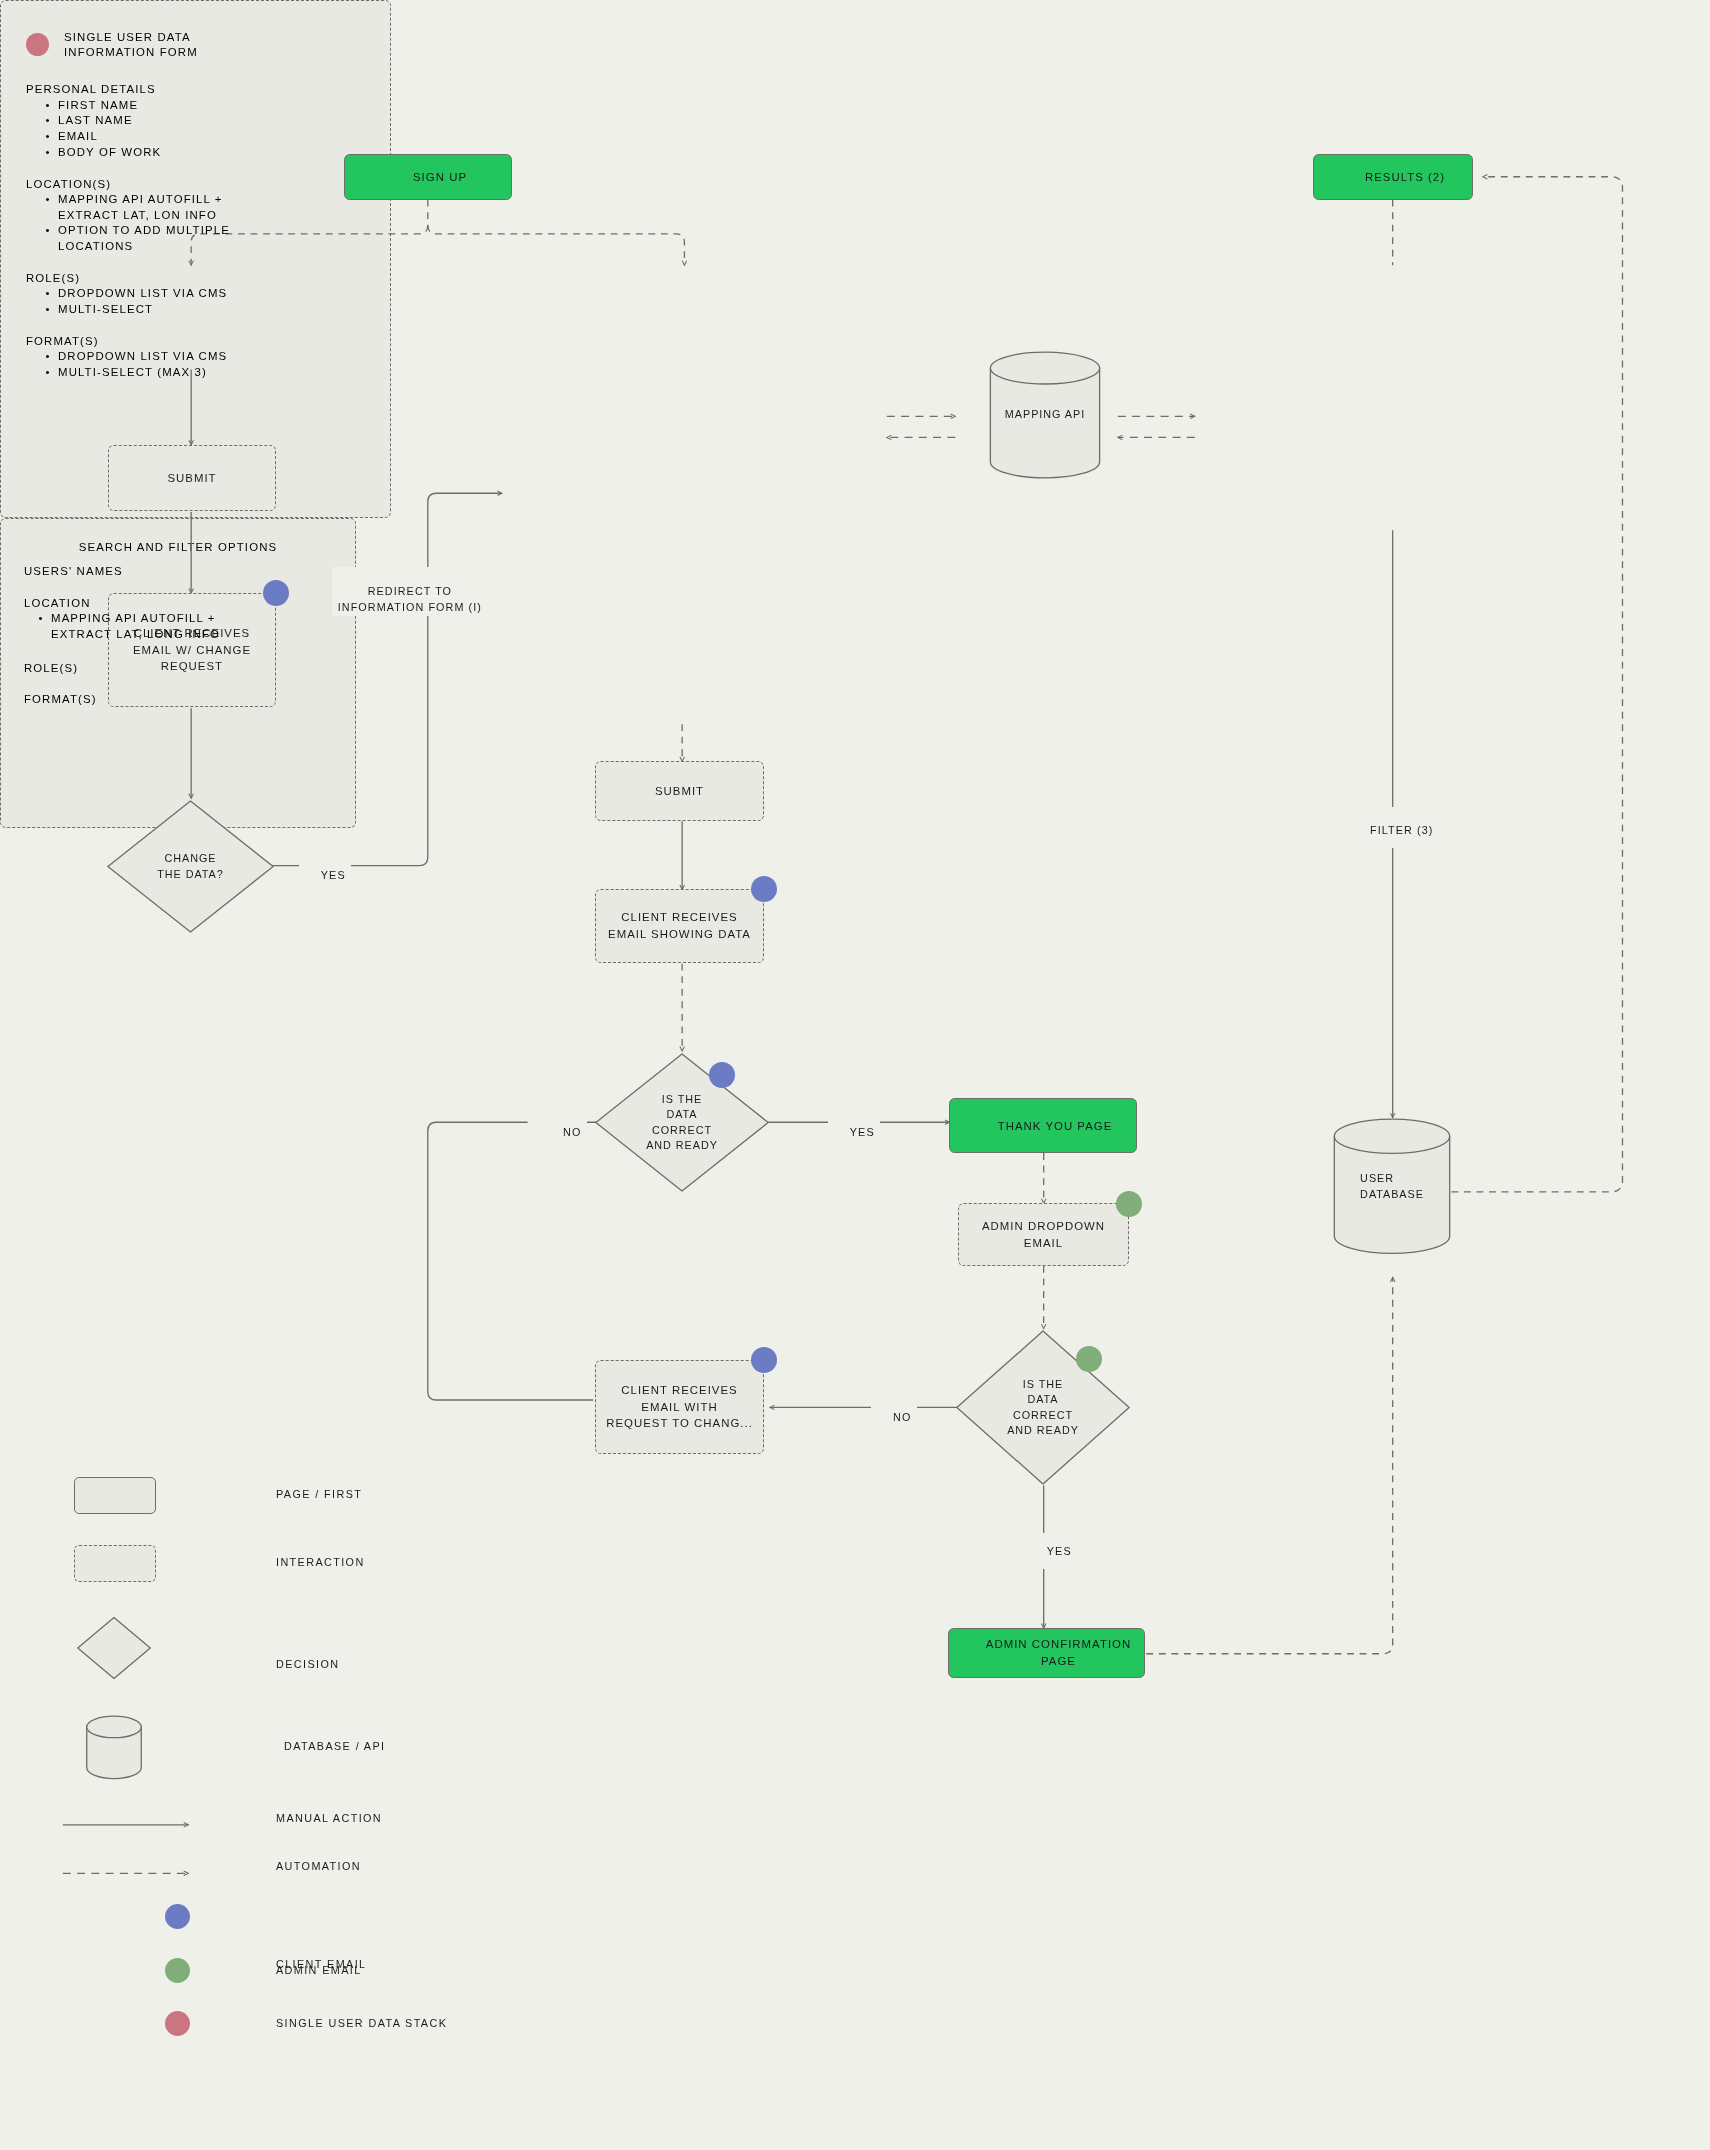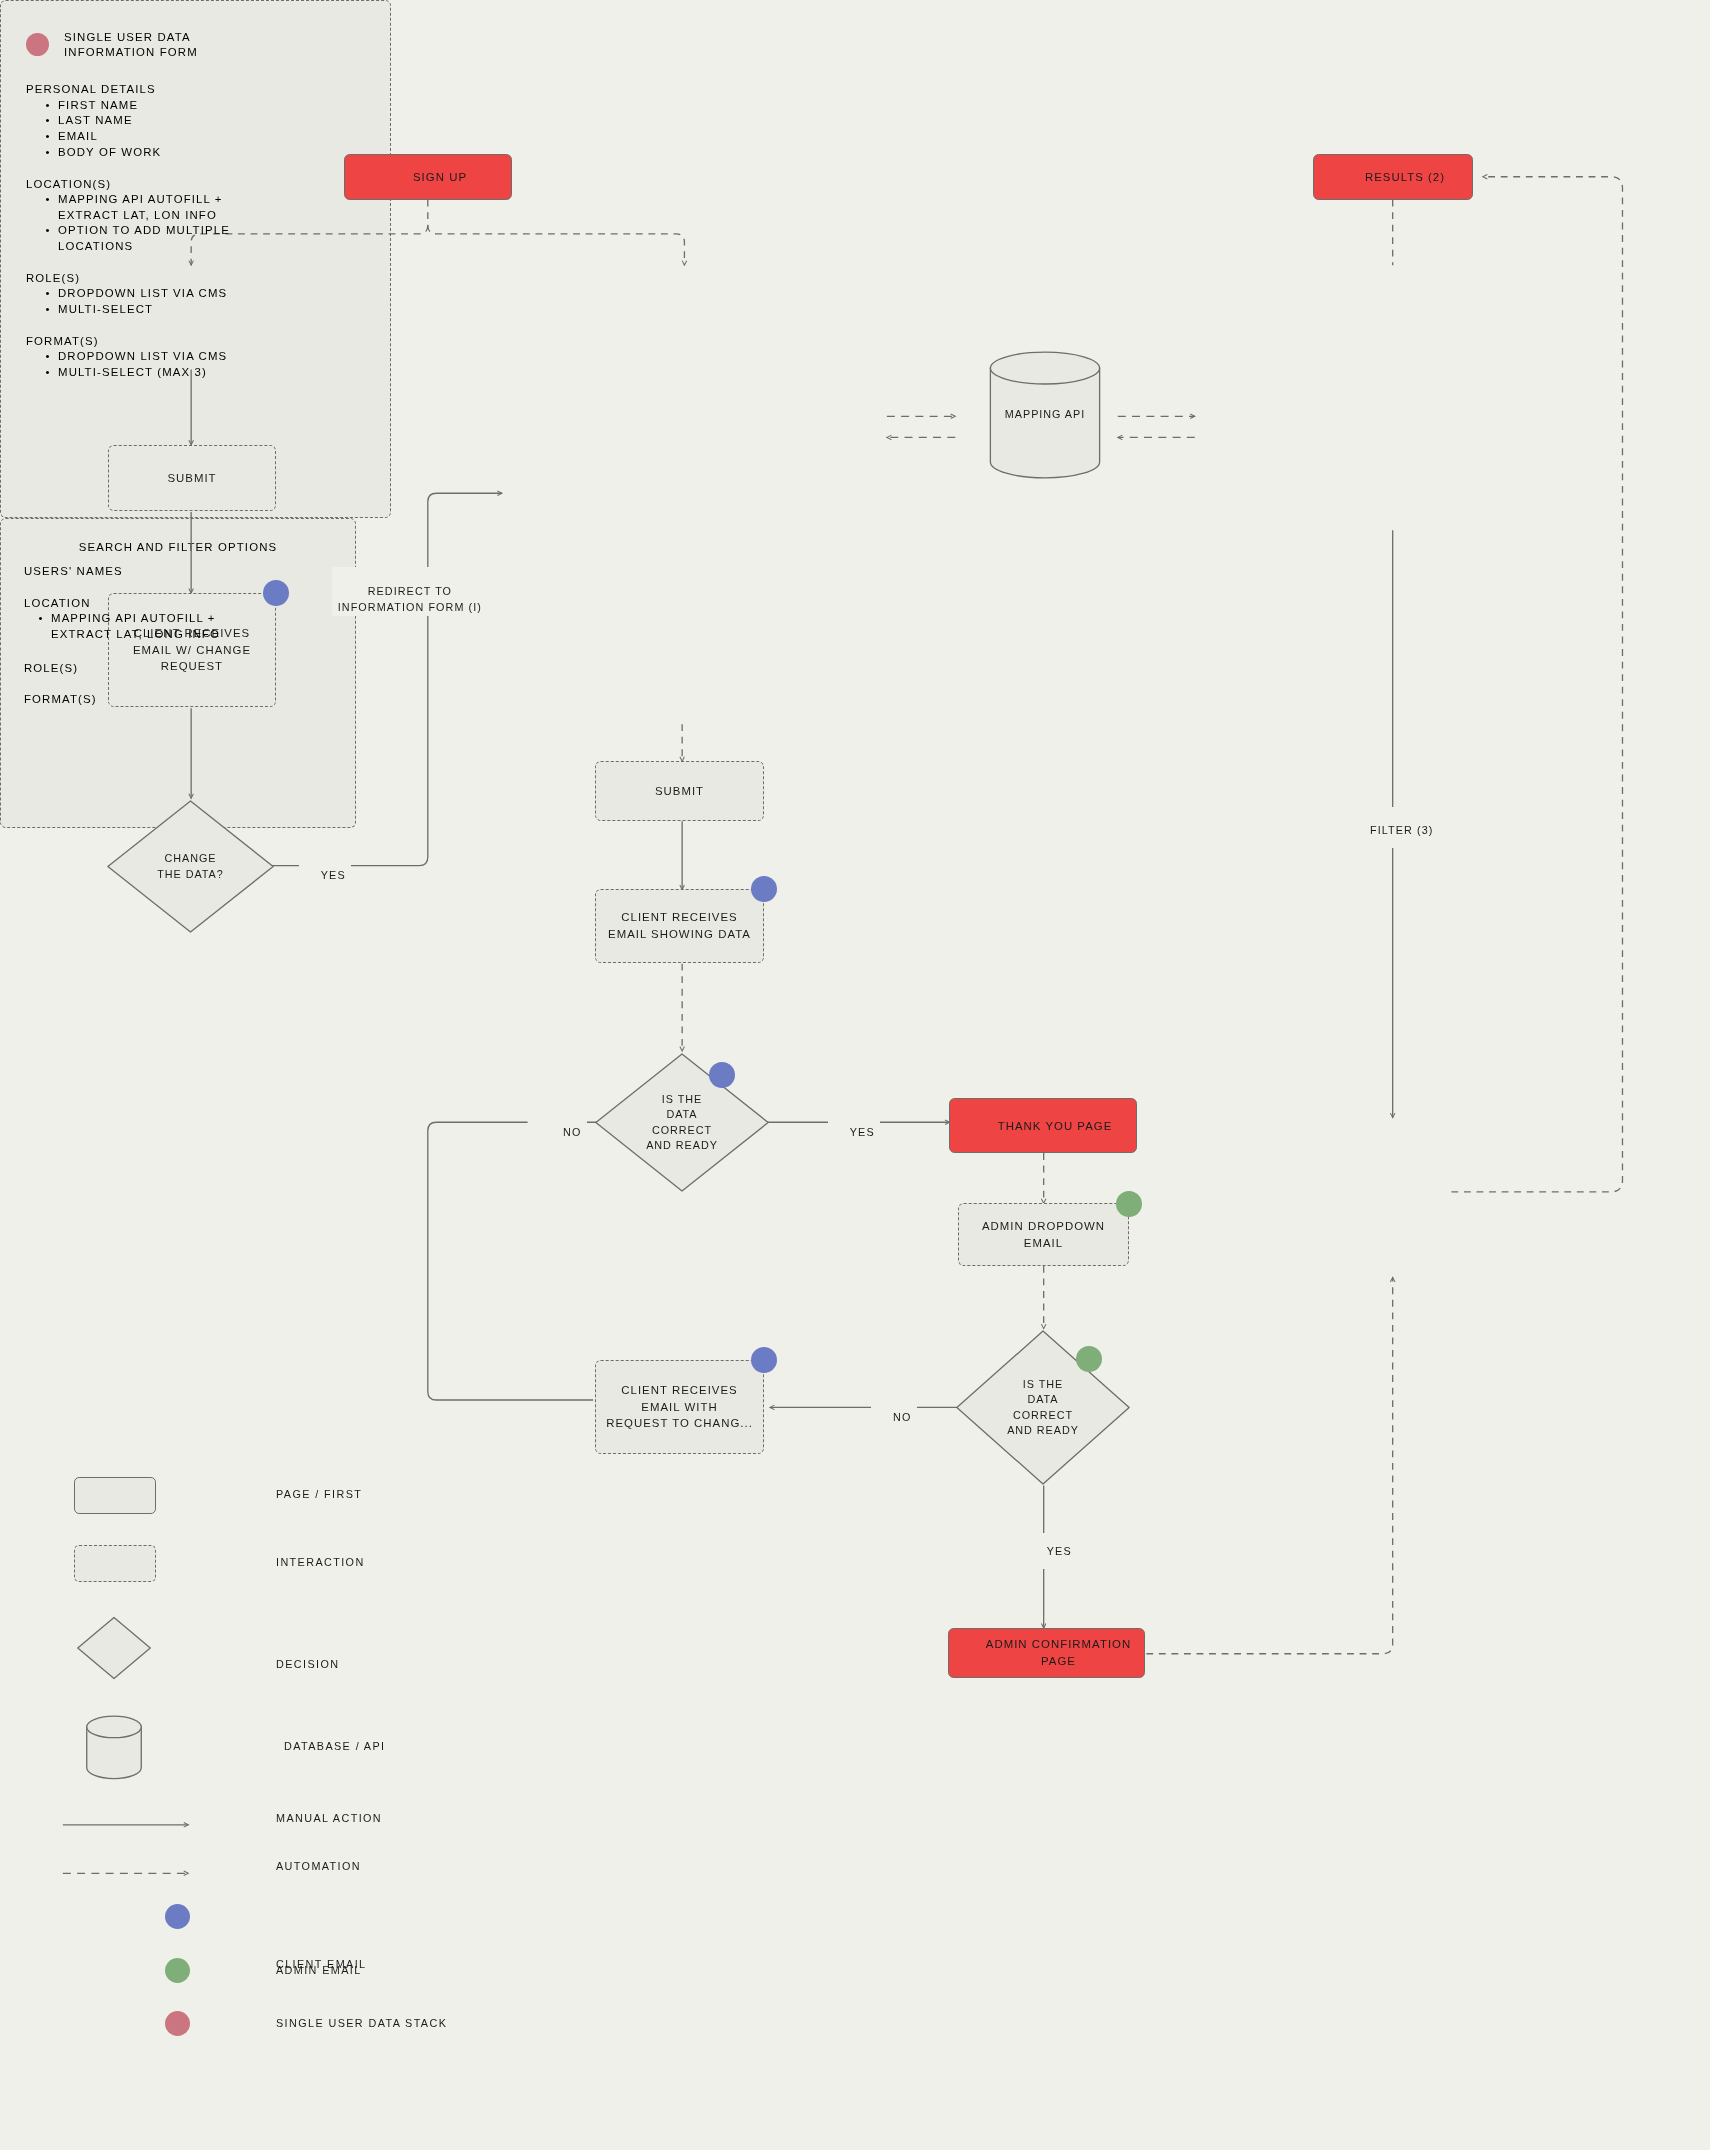--- a/index.html
+++ b/index.html
@@ -9,21 +9,21 @@
     font-family:"Liberation Sans", sans-serif;
     overflow:hidden;
   }
   #stage{position:relative;width:1711px;height:2151px;}
   svg#wires{position:absolute;left:0;top:0;width:1711px;height:2151px;}
 
   
   .node{position:absolute;box-sizing:border-box;display:flex;flex-direction:column;
         align-items:center;justify-content:center;text-align:center;
         color:#1b1b1b;letter-spacing:.09em;}
-  .page{background:#ef4444;border:1.4px solid #6e6e68;border-radius:5.7px;padding-left:24px;}
+  .page{background:#22c55e;border:1.4px solid #6e6e68;border-radius:5.7px;padding-left:24px;}
   .inter{background:#e9e9e4;border:1.4px dashed #6e6e68;border-radius:5.7px;}
   .bigform{background:#e9e9e4;border:1.4px dashed #6e6e68;border-radius:5.7px;
            align-items:flex-start;justify-content:flex-start;text-align:left;}
   .diamond-wrap{position:absolute;}
   .diamond-wrap .dtext{position:absolute;left:0;top:0;width:100%;height:100%;
        display:flex;align-items:center;justify-content:center;text-align:center;
        color:#1b1b1b;letter-spacing:.09em;line-height:1.42;}
   .cyl{position:absolute;}
   .cyl .ctext{position:absolute;left:0;top:0;width:100%;height:100%;
        display:flex;align-items:center;justify-content:center;text-align:left;
@@ -306,20 +306,30 @@
 
     <div class="sfgrp">
       <div class="gh" style="font-size:11.4px;">FORMAT(S)</div>
     </div>
   </div>
 
   <div class="lbl" style="left:1348px;top:812px;font-size:10.8px;">
     <span>FILTER (3)</span>
   </div>
 
+  <div class="cyl" style="left:1332px;top:1118px;width:120px;height:137px;">
+    <svg viewBox="0 0 210 240" width="120" height="137">
+      <path d="M4,32 L4,207 A101,30 0 0 0 206,207 L206,32 Z" fill="#e9e9e4" stroke="#6e6e68" stroke-width="2.3"></path>
+      <ellipse cx="105" cy="32" rx="101" ry="30" fill="#e9e9e4" stroke="#6e6e68" stroke-width="2.3"></ellipse>
+    </svg>
+    <div class="ctext" style="font-size:10.8px;white-space:pre-line;">
+      <span>USER
+DATABASE</span>
+    </div>
+  </div>
 
   <div id="legend">
 
     <div class="lrow" style="left:0;top:0;">
       <div style="width:80px;height:35px;background:#e9e9e4;border:1.4px solid #6e6e68;border-radius:5.1px;"></div>
       <span class="ltxt" style="top:11.4px;font-size:10.8px;">PAGE / FIRST</span>
     </div>
 
     <div class="lrow" style="left:0;top:68px;">
       <div style="width:80px;height:35px;background:#e9e9e4;border:1.4px dashed #6e6e68;border-radius:5.1px;"></div>

